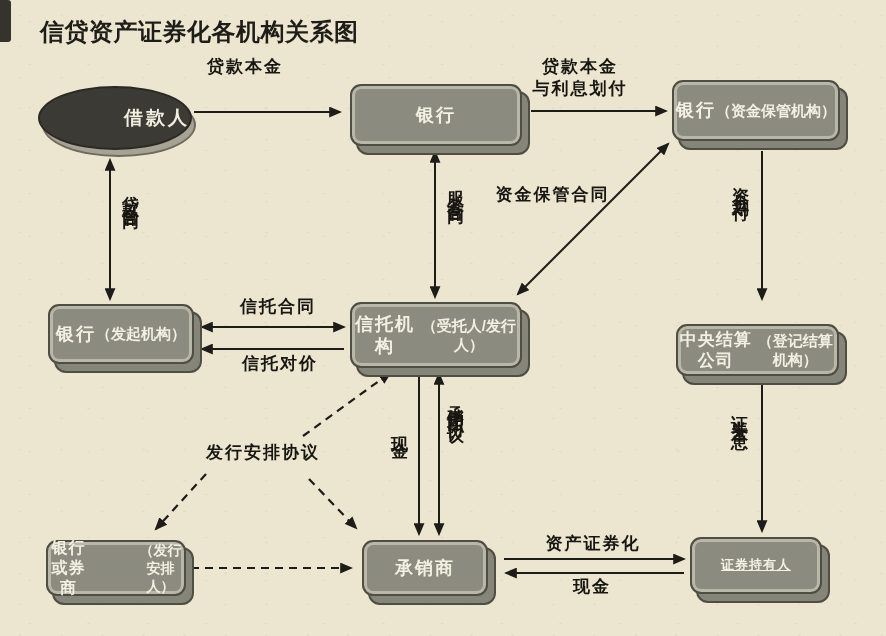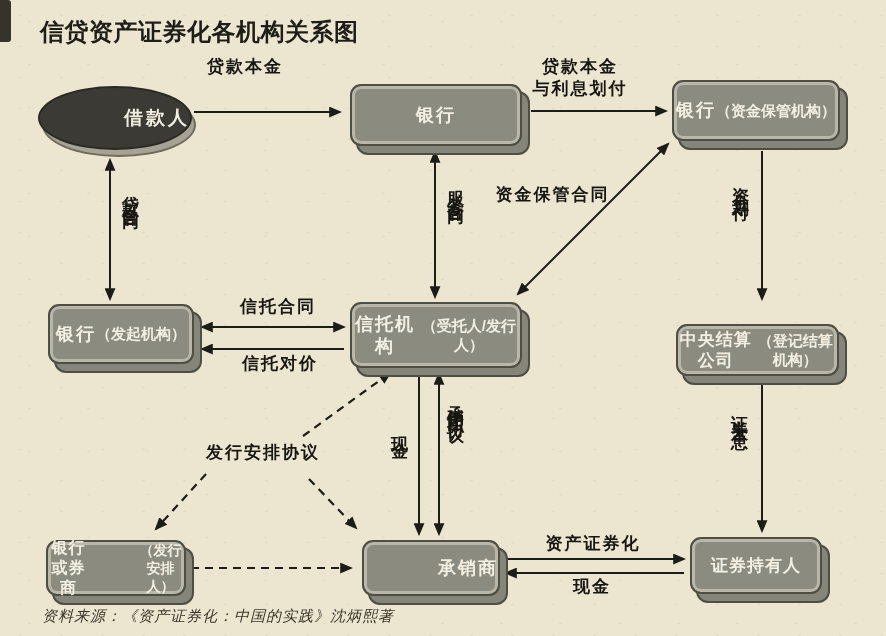--- a/index.html
+++ b/index.html
@@ -135,26 +135,26 @@
   <div class="node" style="left:676px;top:324px;width:163px;height:52px;">
     <div class="nl1" style="font-size:17px;letter-spacing:1px;">中央结算公司</div>
     <div class="nl2">（登记结算机构）</div>
   </div>
 
   <div class="node" style="left:46px;top:540px;width:140px;height:56px;">
     <div class="nl1" style="font-size:16px;letter-spacing:1px;">银行或券商</div>
     <div class="nl2" style="font-size:14px;margin-left:48px;">（发行安排人）</div>
   </div>
 
-  <div class="node" style="left:362px;top:540px;width:138px;height:56px;justify-content:flex-end;">
+  <div class="node" style="left:362px;top:540px;width:126px;height:56px;">
     <div class="nl1">承销商</div>
   </div>
 
   <div class="node" style="left:690px;top:537px;width:132px;height:57px;">
-    <div class="nl1" style="font-size:17px;letter-spacing:1px;">证券持有人</div>
+    <div class="nl1" style="font-size:13px;letter-spacing:1px;text-decoration:underline;">证券持有人</div>
   </div>
 
   <div class="elabel" style="left:170px;top:56px;width:150px;">
     <div>贷款本金</div>
   </div>
 
   <div class="elabel" style="left:505px;top:56px;width:150px;">
     <div>贷款本金</div>
     <div>与利息划付</div>
   </div>
@@ -176,15 +176,14 @@
   <div class="vlabel" style="left:444px;top:177px;">服务合同</div>
 
   <div class="vlabel" style="left:729px;top:173px;">资金划付</div>
 
   <div class="vlabel" style="left:388px;top:423px;letter-spacing:5px;">现金</div>
 
   <div class="vlabel" style="left:444px;top:392px;letter-spacing:5px;">承销团协议</div>
 
   <div class="vlabel" style="left:728px;top:401px;">证券本息</div>
 
-  <div class="source">资料来源：《资产证券化：中国的实践》沈炳熙著</div>
 
 </div>
 
 </body></html>

